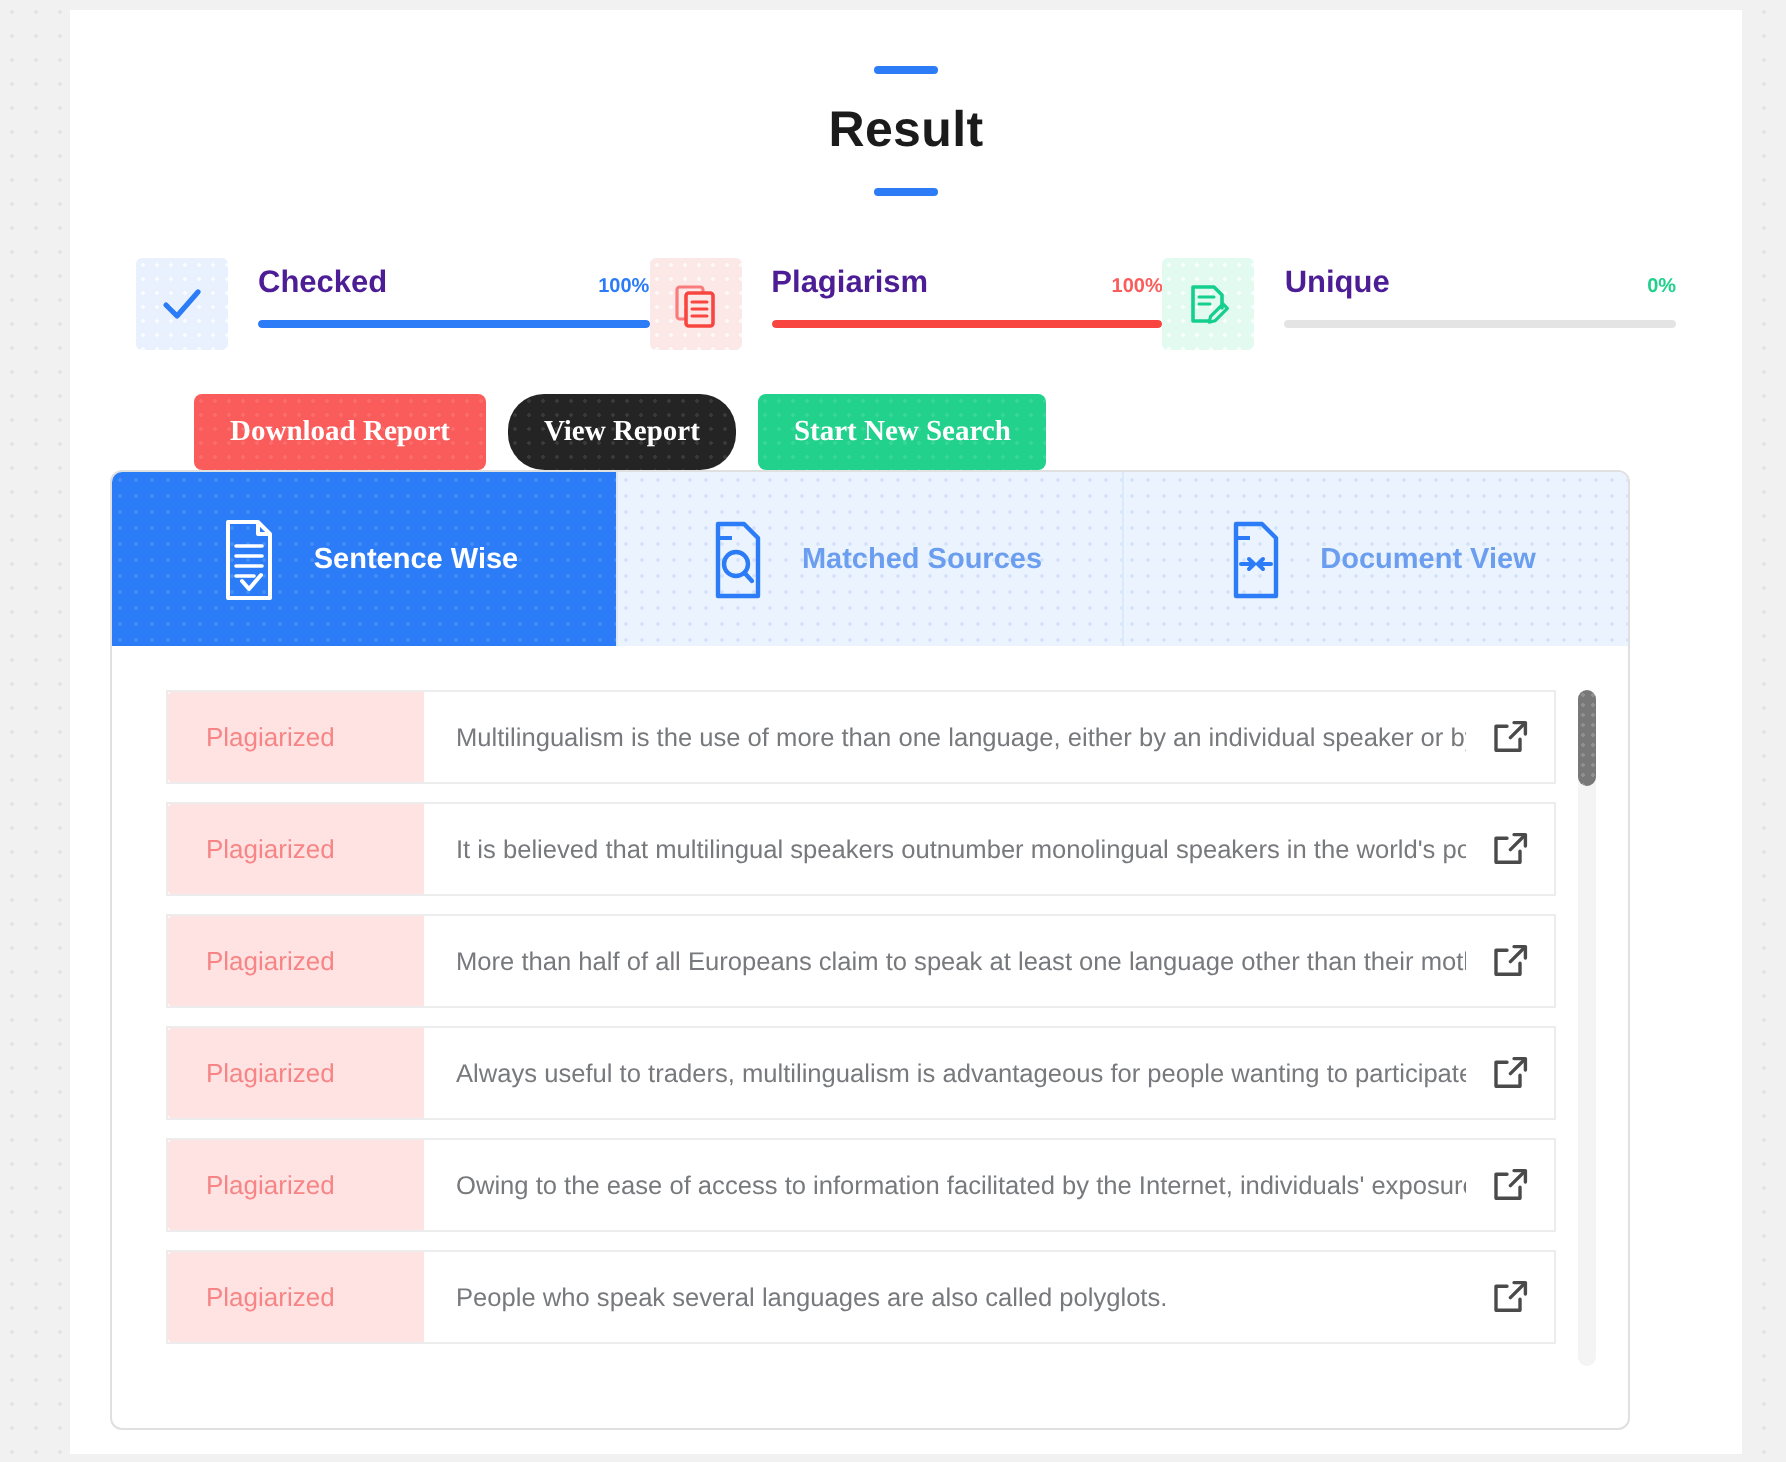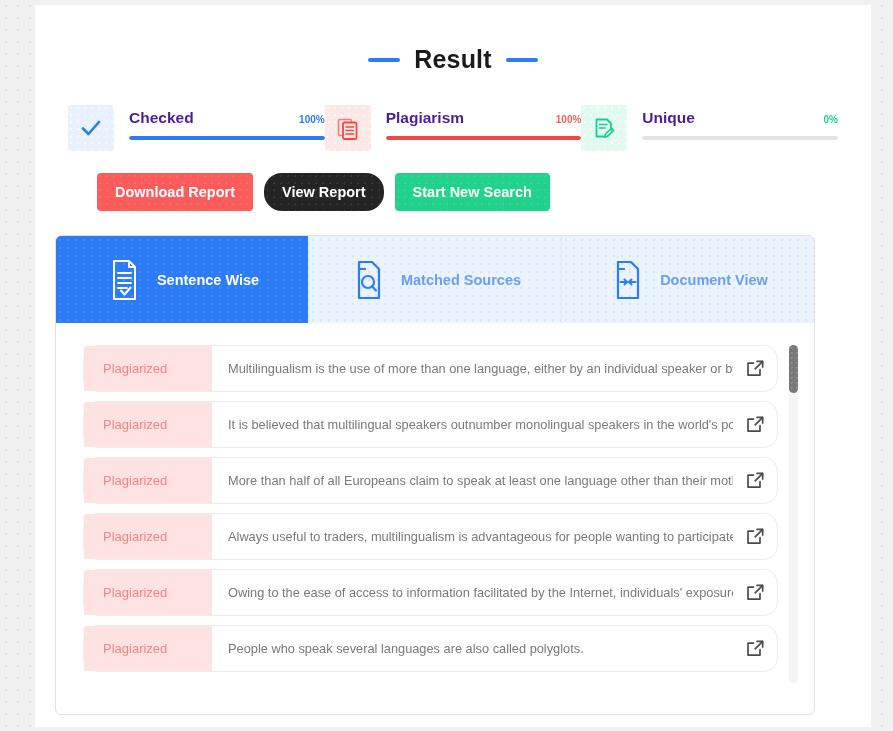--- a/index.html
+++ b/index.html
@@ -26,21 +26,22 @@
     height: 722px;
     background: #ffffff;
   }
 
   
   .title-row {
     display: flex;
     align-items: center;
     justify-content: center;
     gap: 14px;
-    margin-top: 40px;
+    margin-top: 28px;
+    flex-direction: column;
   }
   .title-dash {
     width: 32px;
     height: 4px;
     background: #2b7cf6;
     border-radius: 2px;
   }
   .title-text {
     font-size: 25px;
     font-weight: bold;
@@ -106,21 +107,21 @@
   
   .actions {
     display: flex;
     gap: 11px;
     margin: 22px 0 0 62px;
   }
   .btn {
     border: none;
     border-radius: 4px;
     color: #ffffff;
-    font-family: Liberation Sans, sans-serif;
+    font-family: Liberation Serif, serif;
     font-size: 14.5px;
     font-weight: bold;
     height: 38px;
     padding: 0 18px;
     cursor: pointer;
     white-space: nowrap;
     background-image: radial-gradient(rgba(255,255,255,.10) 1px, transparent 1px);
     background-size: 7px 7px;
   }
   .btn.red   { background-color: #fa5c5c; }
@@ -172,21 +173,21 @@
   }
   .list {
     height: 340px;
     overflow: hidden;
     padding-right: 16px;
   }
   .row {
     display: flex;
     align-items: stretch;
     border: 1px solid #ececec;
-    border-radius: 14px;
+    border-radius: 0;
     height: 47px;
     margin-bottom: 9px;
     background: #ffffff;
   }
   .badge {
     width: 128px;
     flex: 0 0 128px;
     background: #ffe2e2;
     display: flex;
     align-items: center;

